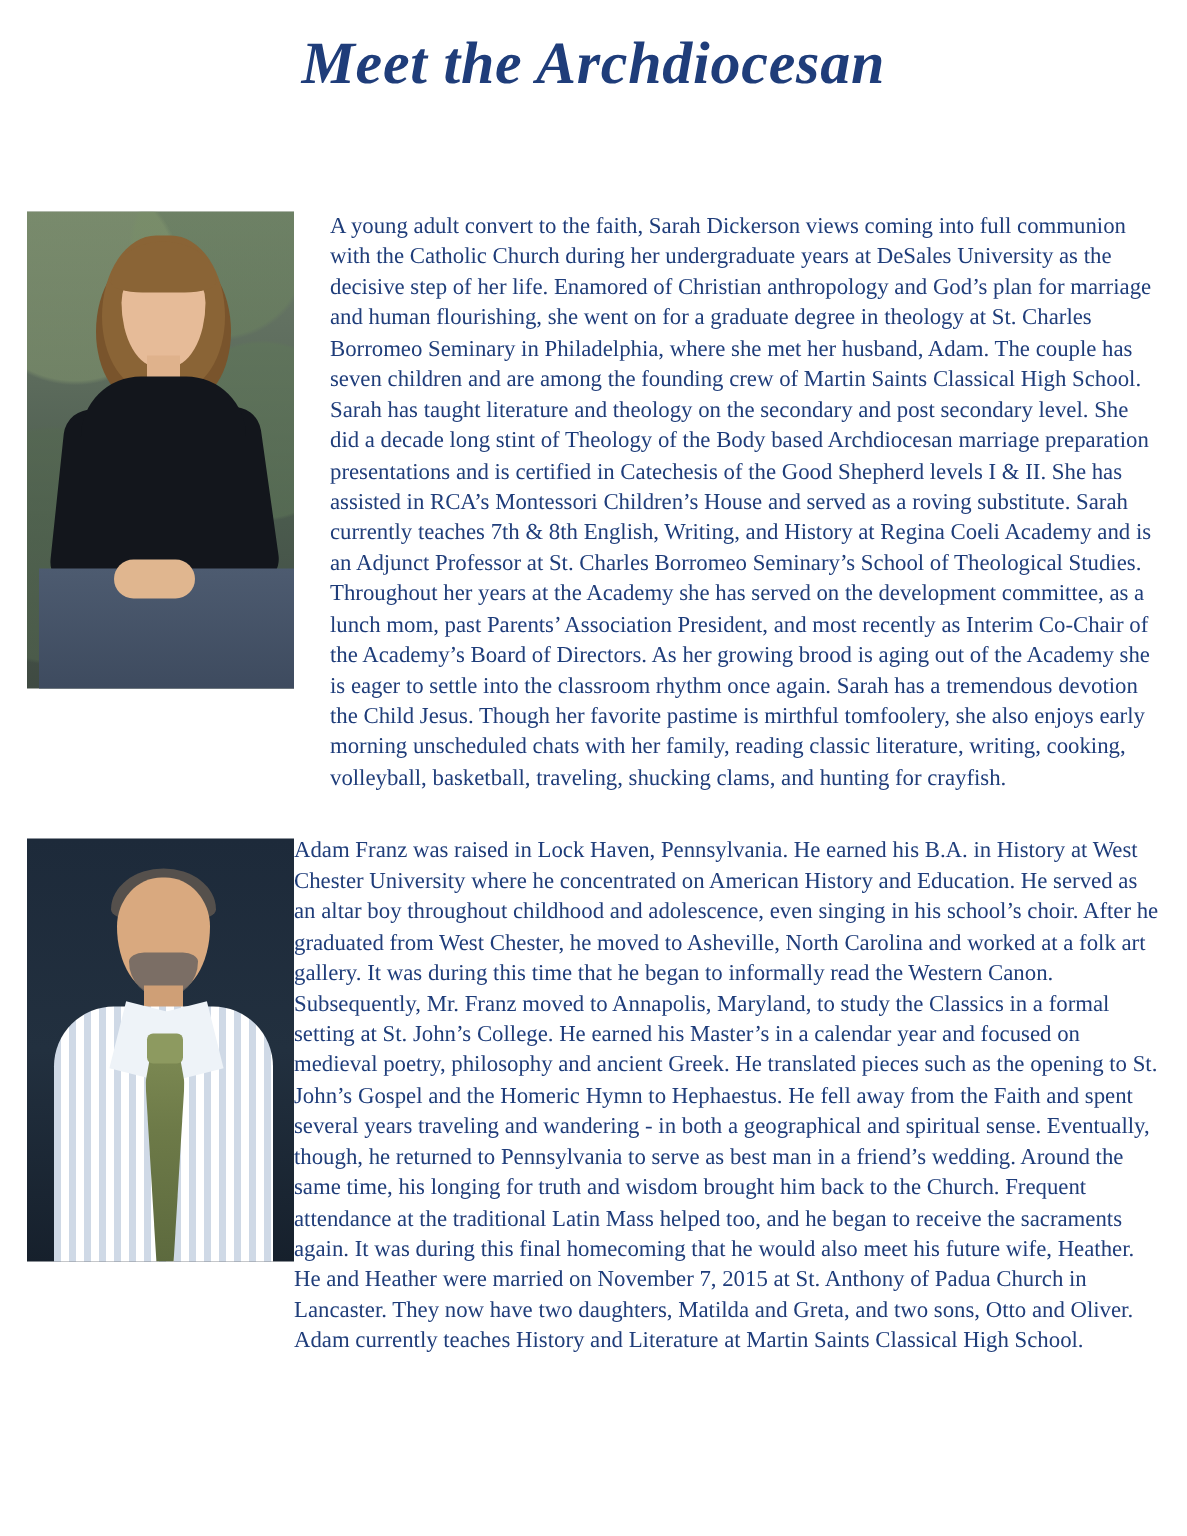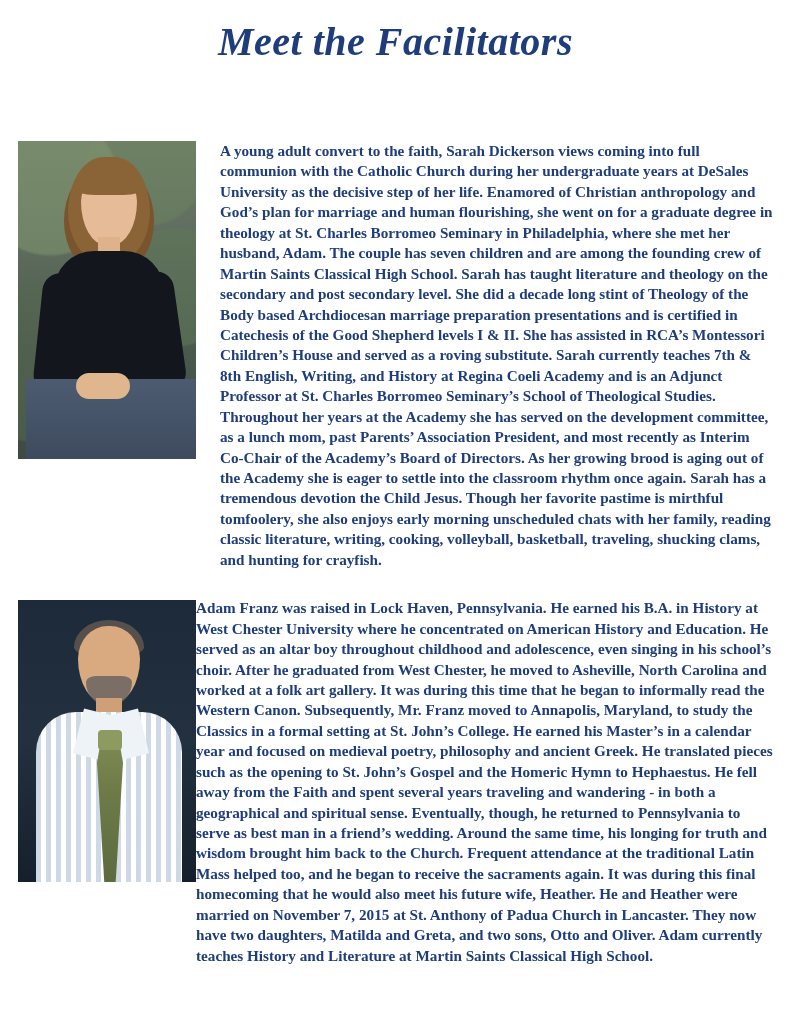--- a/index.html
+++ b/index.html
@@ -51,21 +51,21 @@
     width: 178px;
     height: 318px;
   }
   .photo-2 {
     width: 178px;
     height: 282px;
   }
   .bio-text {
     flex: 1 1 auto;
     font-family: "Liberation Serif", serif;
-    font-weight: bold;
+    font-weight: normal;
     font-size: 15.2px;
     line-height: 1.345;
     color: #1F3D7A;
     text-align: left;
     box-sizing: border-box;
   }
   .bio-1 {
     padding: 8px 18px 0 18px;
   }
   .bio-1 .bio-photo-wrap { padding-top: 62px; }
@@ -201,21 +201,21 @@
     left: 80px; top: 130px; width: 24px; height: 20px;
     background: #8d9a60;
     border-radius: 4px;
   }
 </style>
 </head>
 <body>
 
 <div class="page">
 
-  <h1 class="page-title">Meet the Facilitators</h1>
+  <h1 class="page-title">Meet the Archdiocesan</h1>
 
   <section class="bio bio-1">
     <div class="bio-photo-wrap">
       <div class="photo photo-1 portrait-a">
         <div class="backdrop-bush"></div>
         <div class="hair"></div>
         <div class="face"></div>
         <div class="hair-front"></div>
         <div class="neck"></div>
         <div class="arm-l"></div>

